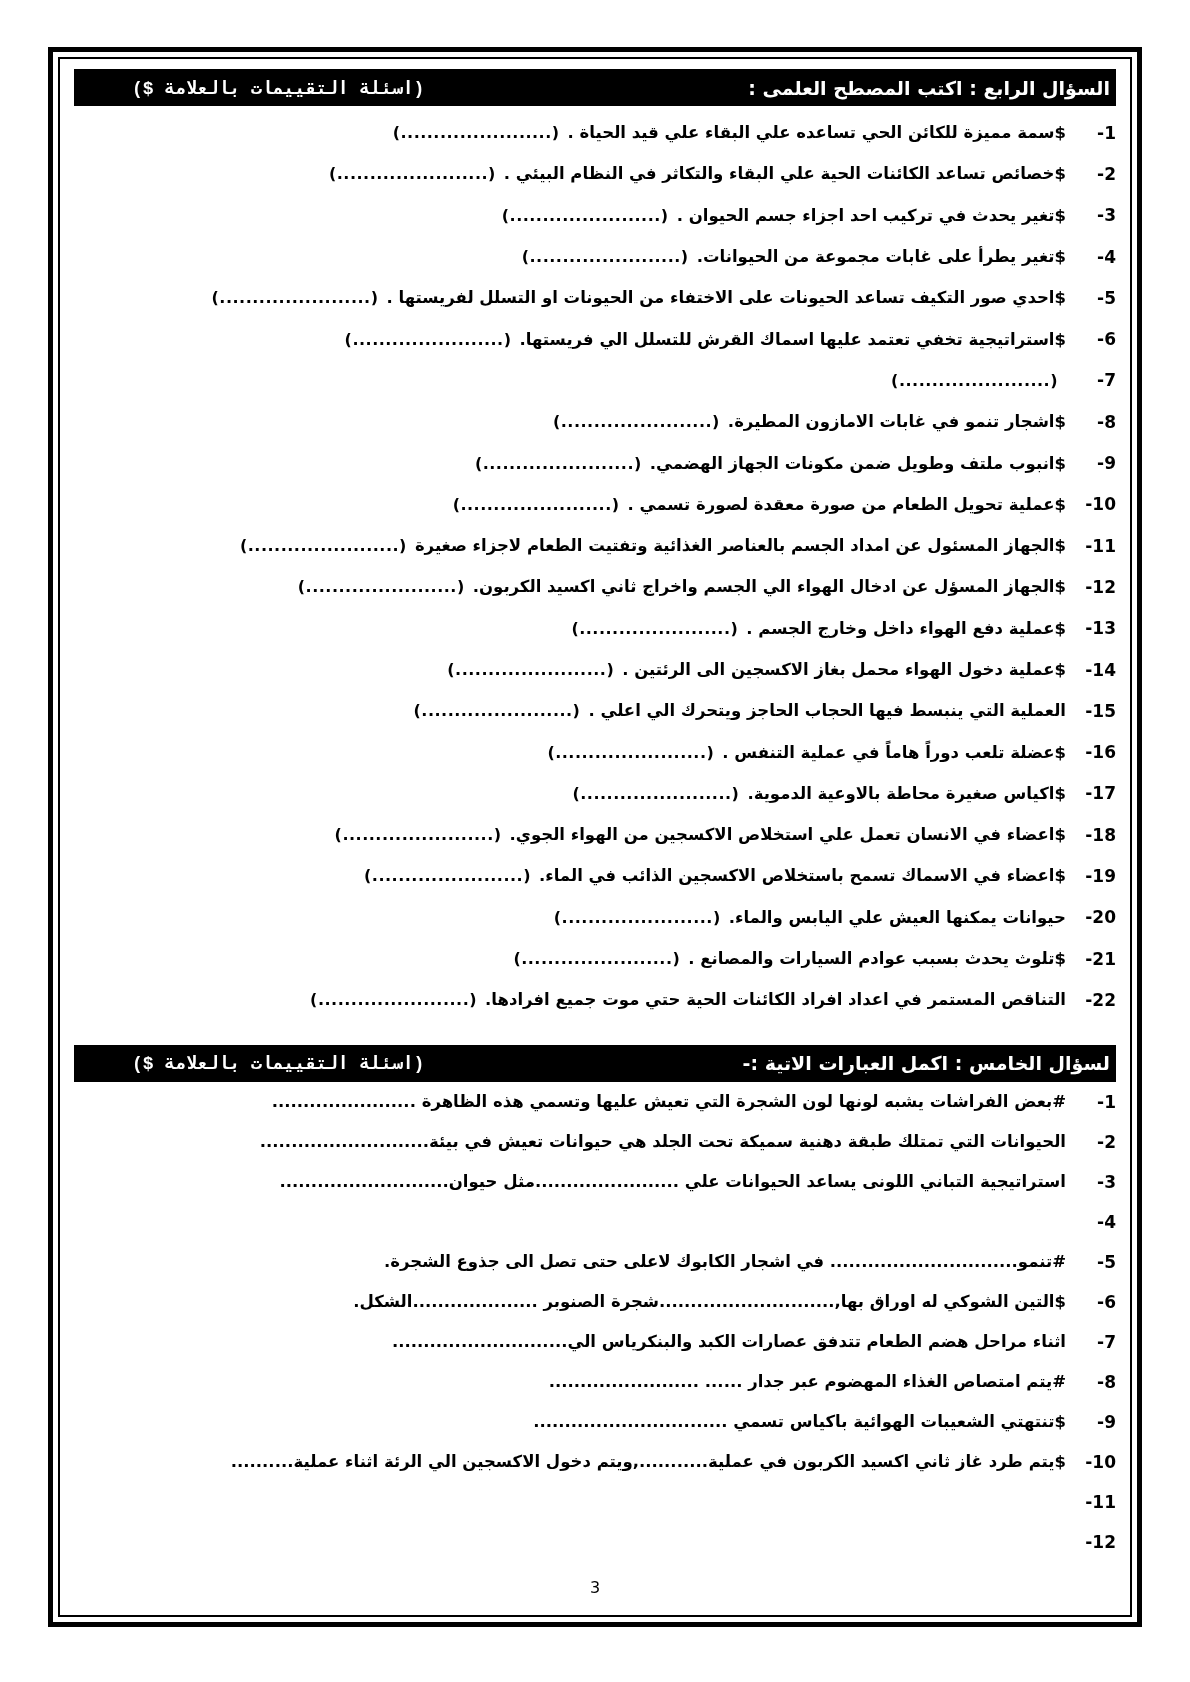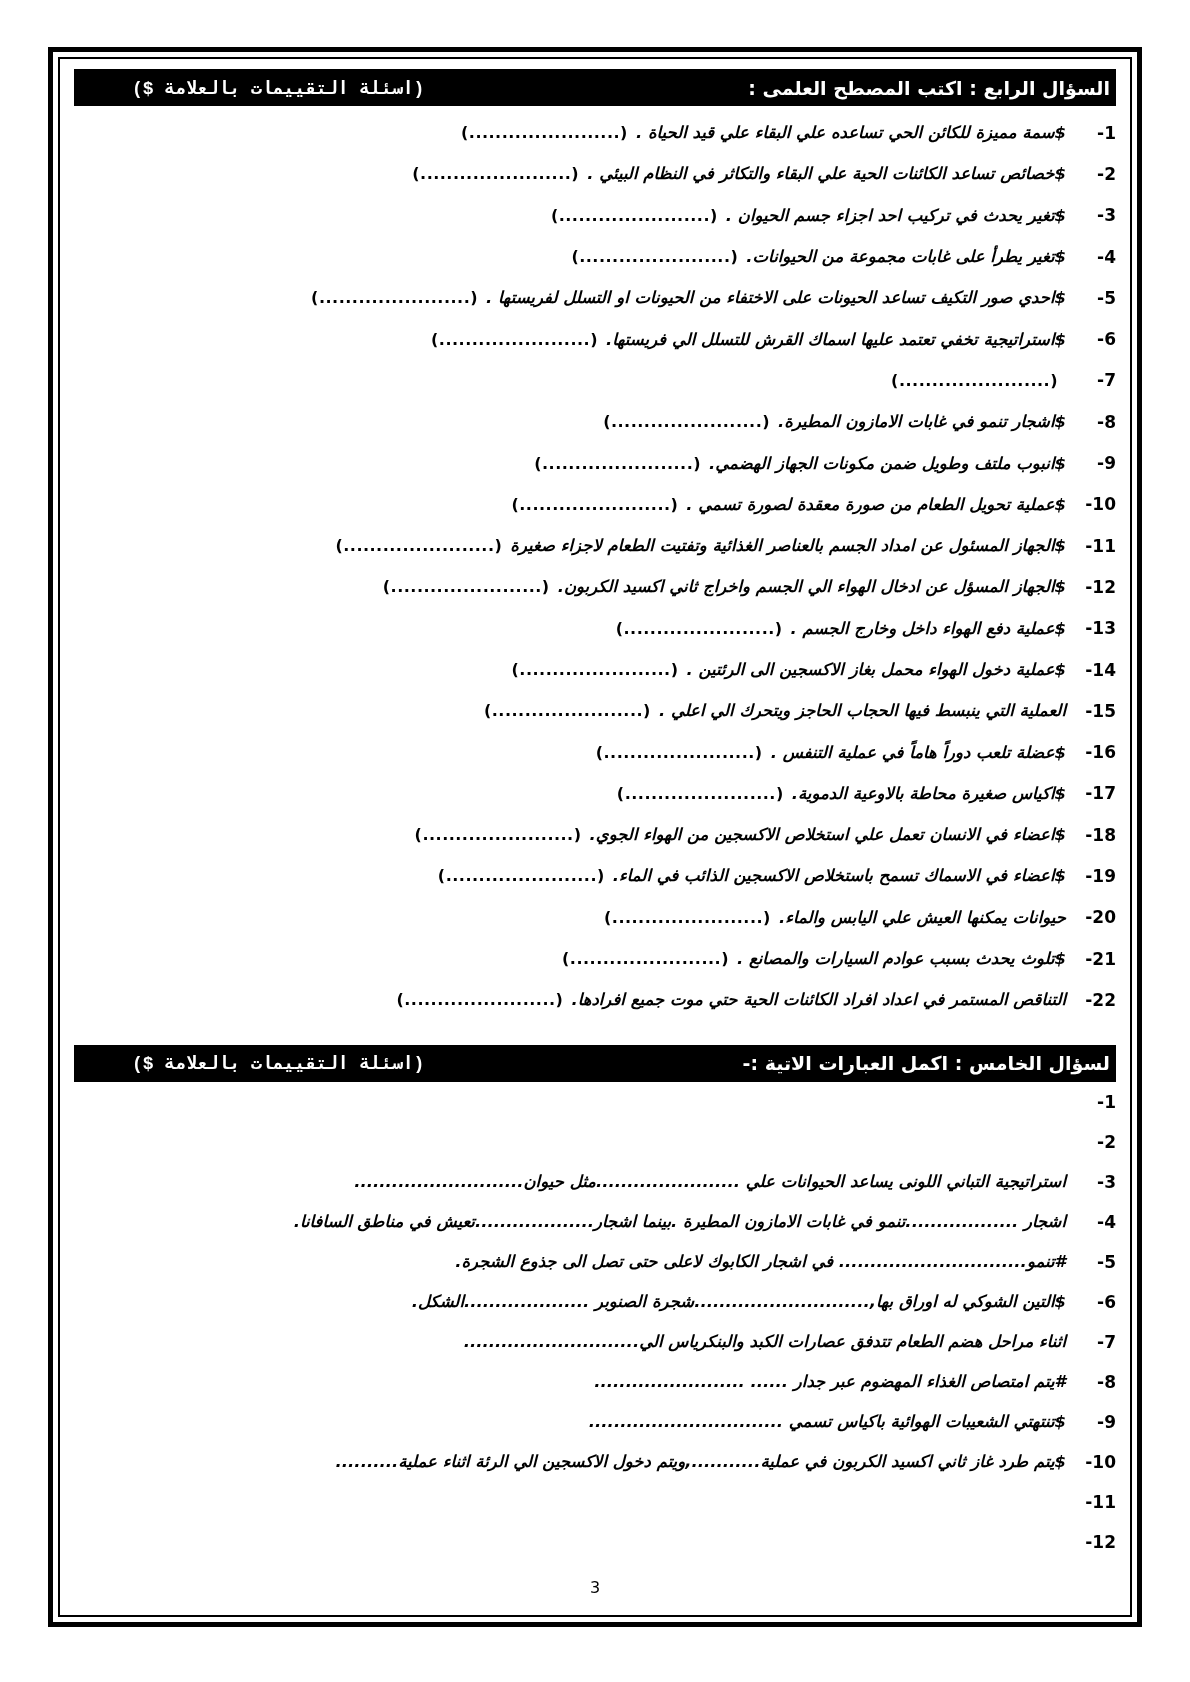--- a/index.html
+++ b/index.html
@@ -46,21 +46,21 @@
     height:41.3px;
     font-size:16.5px;
     font-weight:bold;
     white-space:nowrap;
   }
   .row .num{
     flex:0 0 auto;
     min-width:50px;
     font-size:17px;
   }
-  .row .txt{flex:0 1 auto;font-style:italic;}
+  .row .txt{flex:0 1 auto;}
   .row .blank{
     margin-inline-start:auto; 
     direction:ltr;
     unicode-bidi:isolate;
     font-size:16px;
     letter-spacing:0.5px;
     padding-inline-end:8px;
   }
   .list5 .row{height:40px;}
   .gap{height:24px;}
@@ -218,34 +218,35 @@
     <div class="gap"></div>
 
     <div class="band">
       <span class="title">لسؤال الخامس  :  اكمل العبارات الاتية :-</span>
       <span class="note">(اسئلة التقييمات بالعلامة $)</span>
     </div>
 
     <div class="list5" id="q5-list">
   <div class="row">
     <span class="num">1-</span>
+    <span class="txt">#بعض الفراشات يشبه لونها لون الشجرة التي تعيش عليها وتسمي هذه الظاهرة .......................</span>
   </div>
 
   <div class="row">
     <span class="num">2-</span>
+    <span class="txt">الحيوانات التي تمتلك طبقة دهنية سميكة تحت الجلد هي حيوانات تعيش في بيئة...........................</span>
   </div>
 
   <div class="row">
     <span class="num">3-</span>
     <span class="txt">استراتيجية التباني اللونى يساعد الحيوانات علي .......................مثل حيوان...........................</span>
   </div>
 
   <div class="row">
     <span class="num">4-</span>
-    <span class="txt">اشجار ..................تنمو في غابات الامازون المطيرة .بينما اشجار...................تعيش في مناطق السافانا.</span>
   </div>
 
   <div class="row">
     <span class="num">5-</span>
     <span class="txt">#تنمو.............................. في اشجار الكابوك لاعلى حتى تصل الى جذوع الشجرة.</span>
   </div>
 
   <div class="row">
     <span class="num">6-</span>
     <span class="txt">$التين الشوكي له اوراق بها,............................شجرة الصنوبر ....................الشكل.</span>

